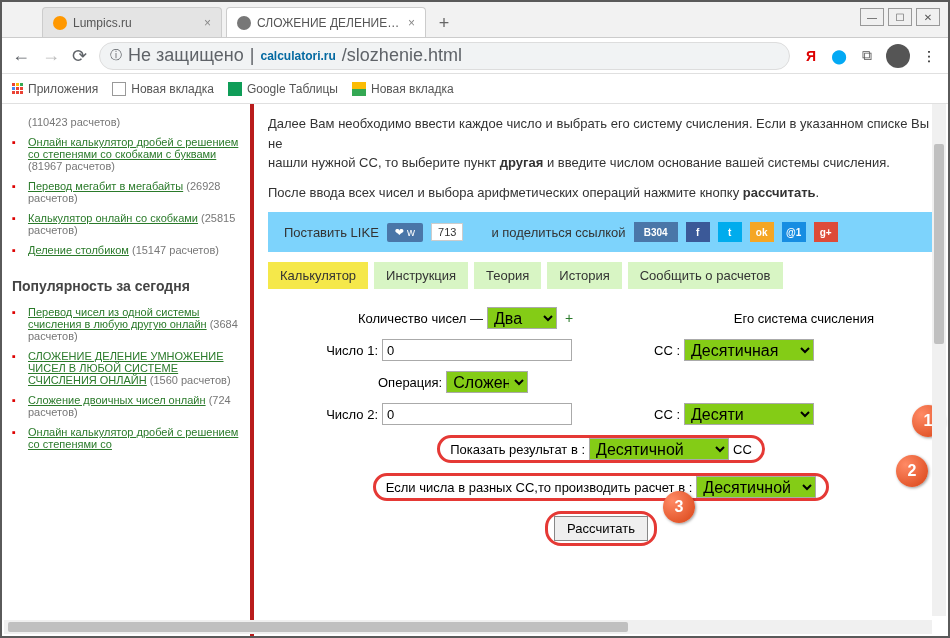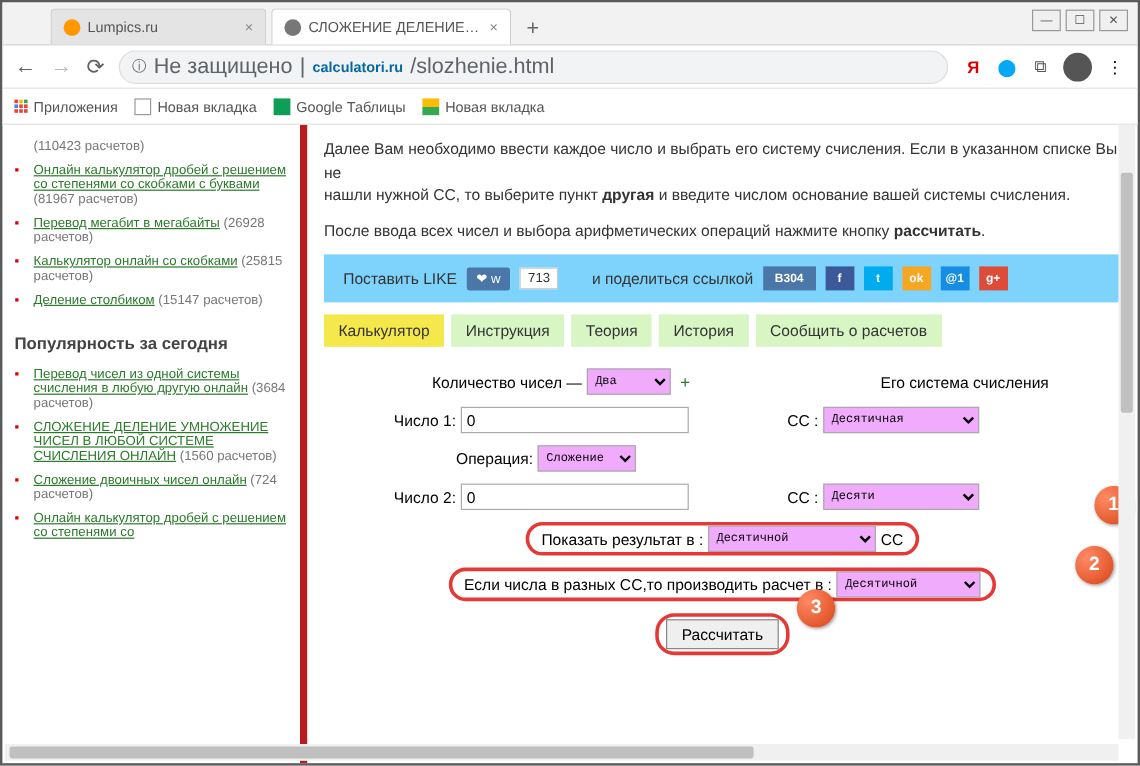--- a/index.html
+++ b/index.html
@@ -29,34 +29,34 @@
 .apps-icon span:nth-child(2) { background: #fbbc04; }
 .apps-icon span:nth-child(3) { background: #34a853; }
 .apps-icon span:nth-child(4) { background: #4285f4; }
 .content-wrap { display: flex; height: calc(100% - 102px); overflow: hidden; }
 .sidebar { width: 248px; padding: 8px 10px; overflow: hidden; font-size: 11px; }
 .side-item { display: flex; gap: 8px; padding: 4px 0; }
 .side-bullet { color: #d00; font-weight: bold; flex-shrink: 0; width: 8px; }
 .side-link { color: #2a7a2a; cursor: pointer; text-decoration: underline; }
 .side-count { color: #777; }
 .side-heading { font-size: 14px; color: #444; font-weight: bold; margin: 18px 0 8px; }
-.main { flex: 1; padding: 10px 14px; overflow: hidden; position: relative; border-left: 6px solid #b91c1c; }
+.main { flex: 1; padding: 10px 14px; overflow: hidden; position: relative; border-left: 4px solid #b91c1c; }
 .instruction-text { font-size: 13px; color: #333; line-height: 1.5; margin-bottom: 10px; }
 .like-bar { background: #7dd3fc; padding: 10px 16px; display: flex; align-items: center; gap: 8px; font-size: 13px; color: #333; margin: 10px 0; }
 .vk-like { background: #4a76a8; color: #fff; padding: 3px 8px; border-radius: 2px; font-size: 11px; display: inline-flex; align-items: center; gap: 3px; }
 .like-count { background: #fff; border: 1px solid #ccc; padding: 2px 6px; font-size: 11px; }
 .social-btn { width: 24px; height: 20px; color: #fff; display: inline-flex; align-items: center; justify-content: center; font-size: 10px; font-weight: bold; }
 .nav-tabs { display: flex; gap: 6px; margin: 6px 0 14px; font-size: 13px; }
 .nav-tab { padding: 6px 12px; background: #d8f5c4; color: #333; cursor: pointer; }
 .nav-tab.active { background: #f5e84a; }
 .calc-form { padding: 4px 0; }
 .form-row { display: flex; align-items: center; margin-bottom: 10px; gap: 4px; font-size: 13px; }
 .form-row label { text-align: right; }
 .num-input { height: 22px; border: 1px solid #aaa; padding: 0 4px; font-size: 13px; }
-.sel { height: 22px; border: 1px solid #aaa; font-size: 10px; background: #f0abfc; padding: 0 2px; font-family: Liberation Mono, monospace; }
+.sel { height: 22px; border: 1px solid #aaa; font-size: 16px; background: #84cc16; padding: 0 2px; }
 .plus-link { color: #2a7a2a; cursor: pointer; font-size: 14px; margin-left: 4px; }
 .highlight-box { border: 3px solid #e53935; border-radius: 16px; padding: 0 10px; display: inline-flex; align-items: center; gap: 4px; position: relative; }
 .badge-circle { position: absolute; width: 32px; height: 32px; border-radius: 50%; background: radial-gradient(circle at 30% 30%, #ff8a65, #d84315); color: #fff; font-weight: bold; font-size: 16px; display: flex; align-items: center; justify-content: center; box-shadow: 1px 1px 3px rgba(0,0,0,0.4); }
 .calc-btn { padding: 4px 12px; font-size: 13px; background: #efefef; border: 1px solid #888; cursor: pointer; }
 .scrollbar-v { position: absolute; right: 2px; top: 102px; bottom: 20px; width: 14px; background: #f0f0f0; }
 .scrollbar-v .thumb { position: absolute; left: 2px; right: 2px; top: 40px; height: 200px; background: #c0c0c0; border-radius: 2px; }
 .scrollbar-h { position: absolute; left: 2px; right: 16px; bottom: 2px; height: 14px; background: #f0f0f0; }
 .scrollbar-h .thumb { position: absolute; top: 2px; bottom: 2px; left: 4px; width: 620px; background: #c0c0c0; border-radius: 2px; }
 </style>
 </head>

